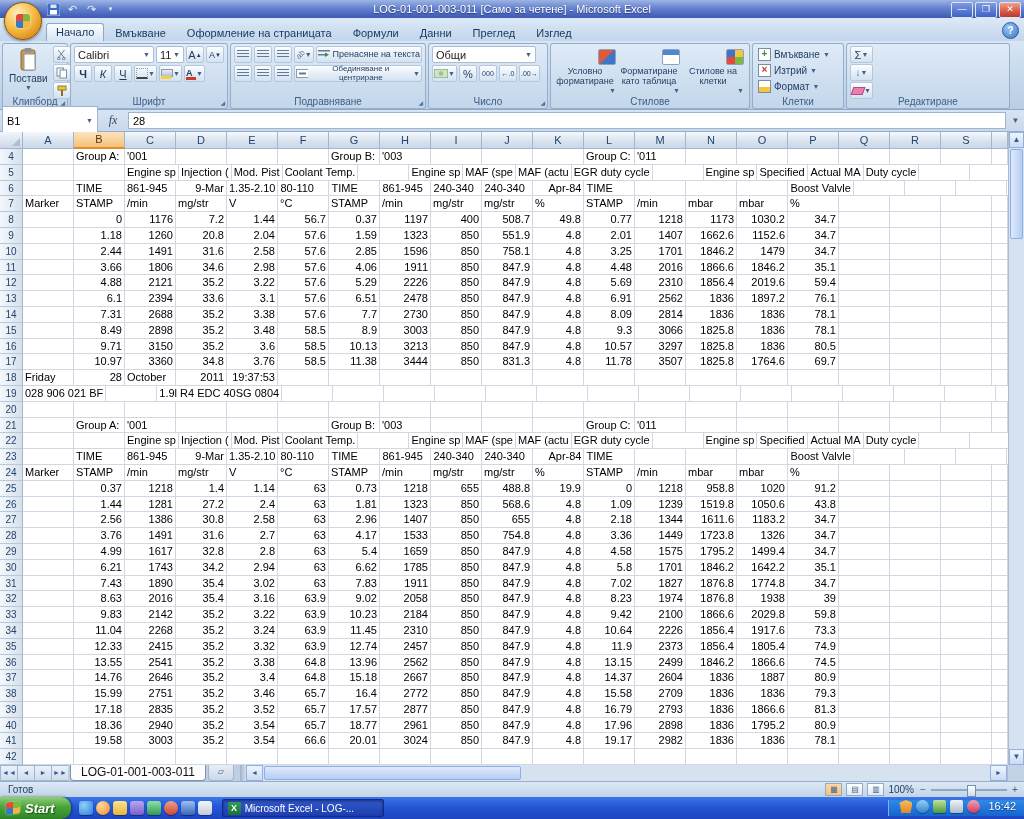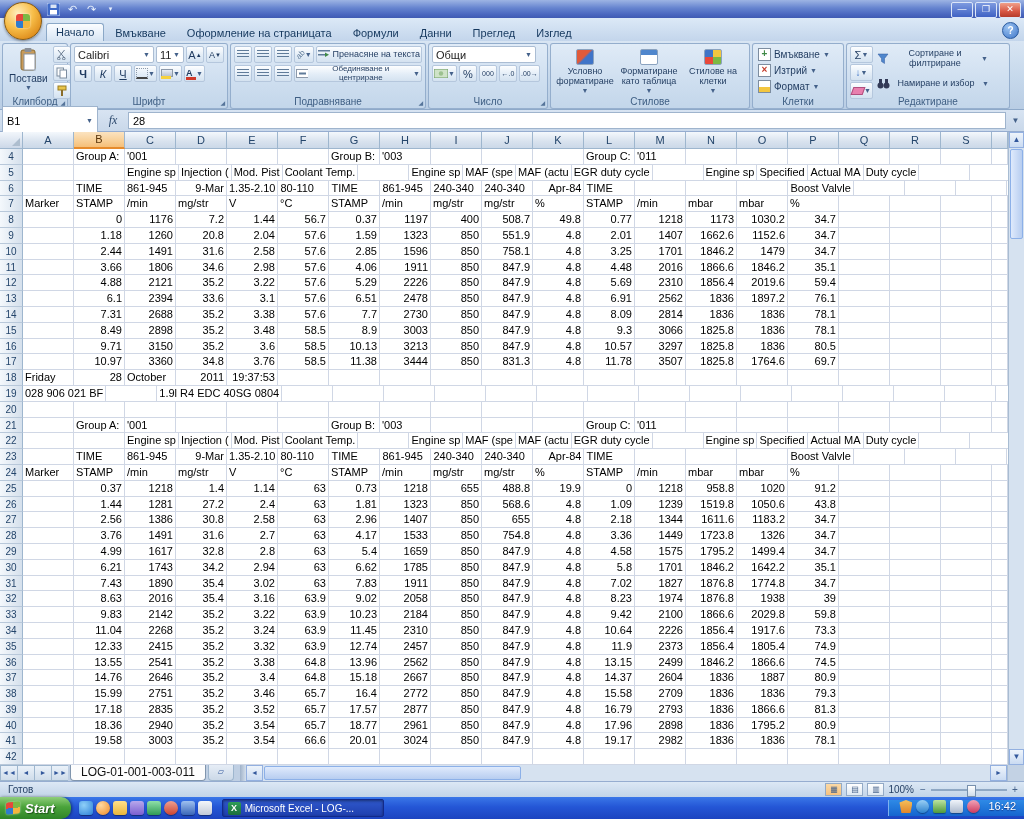--- a/index.html
+++ b/index.html
@@ -48,21 +48,21 @@
   .r{display:flex;align-items:center;gap:2px;margin-bottom:2px;}
   .bigbtn{display:flex;flex-direction:column;align-items:center;font-size:10px;color:#1f3a5f;
     padding:1px 3px;border-radius:3px;}
   .da{font-size:7px;color:#44618a;line-height:7px;}
   .sbtn{min-width:18px;height:17px;display:flex;align-items:center;justify-content:center;
     border:1px solid #b5c7dd;border-radius:2px;font-size:11px;color:#1f3a5f;box-sizing:border-box;
     background:linear-gradient(#fdfeff,#e3edf7 55%,#d4e2f0);padding:0 1px;}
   .combo{height:17px;background:#fff;border:1px solid #abbdd3;border-radius:2px;display:flex;
     align-items:center;justify-content:space-between;font-size:11px;padding:0 3px;color:#222;box-sizing:border-box;}
   .lbl9{font-size:9px;line-height:1.1;text-align:center;color:#1f3a5f;}
-  .stylebtn{width:62px;display:flex;flex-direction:column;align-items:center;padding-top:3px;}
+  .stylebtn{width:62px;display:flex;flex-direction:column;align-items:flex-end;padding-top:3px;}
   .sticon{width:16px;height:14px;border-radius:2px;margin-bottom:2px;border:1px solid #8ba3c0;}
   .cellrowbtn{display:flex;align-items:center;gap:3px;font-size:10px;color:#1f3a5f;height:16px;padding:0 2px;}
   .menubtn{display:flex;align-items:center;gap:3px;height:25px;color:#1f3a5f;}
   .ic-al{width:12px;height:9px;background:repeating-linear-gradient(180deg,#5f7b99 0 1px,transparent 1px 3px);}
   .ic-borders{width:10px;height:8px;border:1px dotted #8c99aa;border-bottom:2px solid #444;}
   .ic-underbar{display:block;width:10px;height:3px;margin-top:-1px;}
   .ic-cf{background:linear-gradient(135deg,#e05a3a 0 45%,#3f74c8 55%);}
   .ic-tbl{background:linear-gradient(#4f86cc 0 5px,#fff 5px);}
   .ic-cs{background:conic-gradient(#f3c63f 0 25%,#7cb944 0 50%,#e8483b 0 75%,#3f74c8 0);}
   .ic-small-box{width:11px;height:11px;border:1px solid #7d8da0;background:#fff;font-size:10px;
@@ -178,20 +178,21 @@
           <svg width="13" height="13">
             <rect width="13" height="13" rx="2" fill="#3f6bc9" stroke="#d8e4f8" stroke-width="0.7"></rect>
             <rect x="3.5" y="1.5" width="6" height="3.5" fill="#dce6f5"></rect>
             <rect x="3" y="7" width="7" height="4.5" fill="#fff"></rect>
           </svg>
         </span>
       <span class="qbtn">↶</span>
       <span class="qbtn">↷</span>
       <span class="qbtn" style="font-size:7px;">▾</span>
     </div>
+    <div id="title-text">LOG-01-001-003-011  [Само за четене] - Microsoft Excel</div>
     <div class="winbtns">
       <span class="wbtn">—</span>
       <span class="wbtn">❐</span>
       <span class="wbtn close">✕</span>
     </div>
   </div>
 
   <div id="orb">
       <span class="orblogo"></span>
     </div>
@@ -406,39 +407,20 @@
             </span>
           <span class="sbtn">
               <span style="color:#3f74c8;font-size:10px;">↓</span>
               <span class="da">▼</span>
             </span>
           <span class="sbtn">
               <span class="ic-eraser"></span>
               <span class="da">▼</span>
             </span>
         </div>
-        <div style="display:flex;flex-direction:column;">
-          <div class="menubtn">
-            <svg width="12" height="12">
-                <path d="M1 1h10L7.5 5.5v5L4.5 8.5v-3z" fill="#4f86cc" stroke="#33589c" stroke-width="0.5"></path>
-              </svg>
-            <span class="lbl9" style="width:86px;">Сортиране и филтриране</span>
-              <span class="da">▼</span>
-          </div>
-          <div class="menubtn">
-            <svg width="13" height="11">
-                <circle cx="3.5" cy="7.5" r="3" fill="#333a57"></circle>
-                <circle cx="9.5" cy="7.5" r="3" fill="#333a57"></circle>
-                <rect x="2" y="1" width="3" height="4" fill="#333a57"></rect>
-                <rect x="8" y="1" width="3" height="4" fill="#333a57"></rect>
-              </svg>
-            <span class="lbl9" style="width:86px;">Намиране и избор</span>
-              <span class="da">▼</span>
-          </div>
-        </div>
       </div>
       <div class="glabel"><span>Редактиране</span></div>
     </div>
 
   </div>
 
   <div id="fbar">
     <div id="namebox">
         <span>B1</span>
         <span class="da">▼</span>

